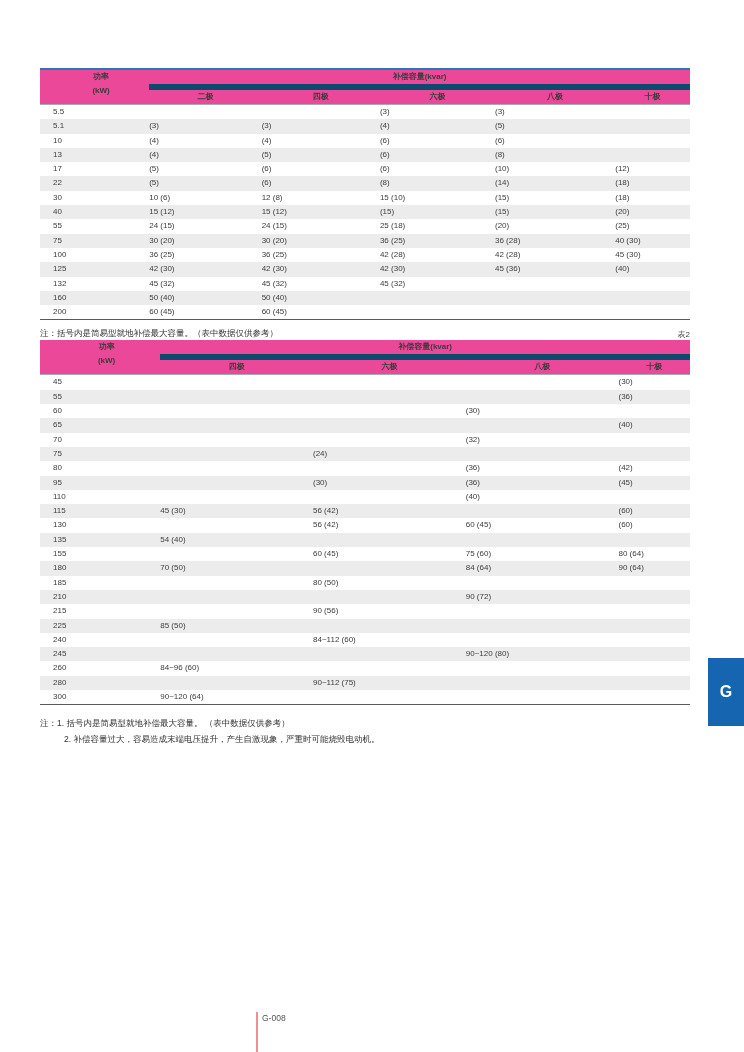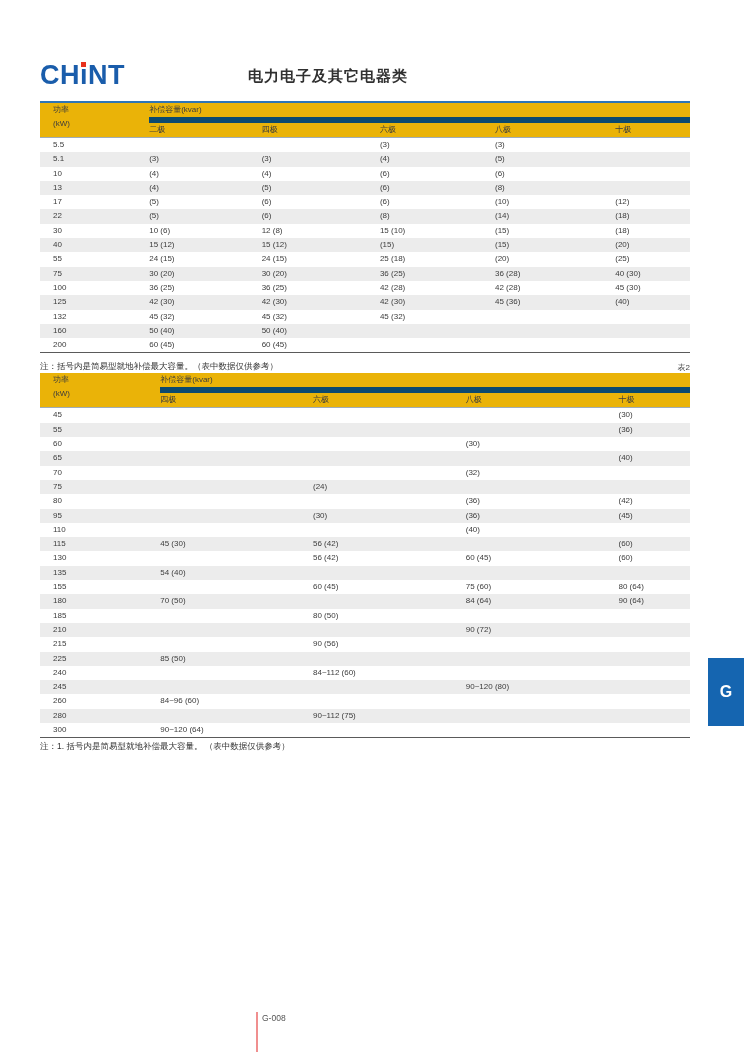--- a/index.html
+++ b/index.html
@@ -15,59 +15,53 @@
   .logo { font-size:27px; font-weight:900; color:#1a5dab; letter-spacing:0.5px; line-height:30px; }
   .logo .logo-i { position:relative; display:inline-block; }
   .logo .logo-dot { position:absolute; left:1px; top:2px; width:5px; height:5px; background:#e8321e; }
   .title { position:absolute; left:208px; top:7px; font-size:15px; font-weight:bold; color:#303030; letter-spacing:1px; }
   .rule { height:2px; background:#2e75b6; margin-top:8px; }
 
   .table-tag { text-align:right; font-size:8px; color:#444; margin-top:18px; margin-bottom:8px; }
 
   
   table { width:650px; border-collapse:collapse; table-layout:fixed; font-size:8px; color:#3c3c3c; }
-  thead th { background:#eab308; font-weight:normal; text-align:left; padding:0; height:14px; line-height:14px; }
+  thead th { background:#ec4899; font-weight:bold; text-align:center; padding:0; height:14px; line-height:14px; }
   th.power-head { padding:0; vertical-align:top; }
   th.power-head div { height:14px; line-height:14px; padding-left:13px; }
   th.kvar-head { border-bottom:6px solid #0c4a6e; }
   thead tr.pole-row th { border-bottom:1px solid #9fadb8; }
   th.power-head { border-bottom:1px solid #9fadb8; }
   tbody td { padding:0; height:14.3px; line-height:14.3px; white-space:nowrap; overflow:hidden; }
   tbody td.power { padding-left:13px; }
   tbody tr:nth-child(even) { background:#ececec; }
   tbody tr:last-child td { border-bottom:1px solid #5a5a5a; }
 
   .note-row { display:flex; justify-content:space-between; margin-top:8px; font-size:8.5px; color:#333;gap:19px; }
   .note-row .tag2 { font-size:8px; color:#444; align-self:flex-end; }
-  table + .bottom-notes, .bottom-notes { font-size:8.5px; color:#333; line-height:1.9; }
+  table + .bottom-notes, .bottom-notes { margin-top:10px; font-size:8.5px; color:#333; line-height:1.9; }
   .bottom-notes .indent { padding-left:24px; }
 
   
   .side-tab {
     position:absolute; right:0; top:658px; width:36px; height:68px;
     background:#1565b0; color:#fff; font-size:16px; font-weight:bold;
     display:flex; align-items:center; justify-content:center;
   }
 
   
   .footer { position:absolute; left:256px; top:1012px; width:120px; height:40px; }
   .footer-line { position:absolute; left:0; top:0; width:2px; height:40px; background:#f08f8f; }
   .footer-page { position:absolute; left:6px; top:1px; font-size:8.5px; color:#555; }
 </style>
 </head>
 <body>
 
 <div class="content">
 
-  <div class="header">
-    <div class="logo">
-      <span>CH</span><span class="logo-i"><span>ı</span><span class="logo-dot"></span></span><span>NT</span>
-    </div>
-    <div class="title">电力电子及其它电器类</div>
-  </div>
   <div class="rule"></div>
 
 
   <table id="table1">
       <colgroup>
         <col style="width: 16.8%;">
         <col style="width: 17.3%;">
         <col style="width: 18.2%;">
         <col style="width: 17.7%;">
         <col style="width: 18.5%;">
@@ -401,20 +395,21 @@
           <td>90~120 (64)</td>
           <td></td>
           <td></td>
           <td></td>
         </tr>
       </tbody>
     </table>
 
   <div class="bottom-notes">
     <div>注：1. 括号内是简易型就地补偿最大容量。 （表中数据仅供参考）</div>
+    <div class="indent">2. 补偿容量过大，容易造成末端电压提升，产生自激现象，严重时可能烧毁电动机。</div>
   </div>
 
 </div>
 
 <div class="side-tab">G</div>
 
 <div class="footer">
   <div class="footer-line"></div>
   <span class="footer-page">G-008</span>
 </div>

